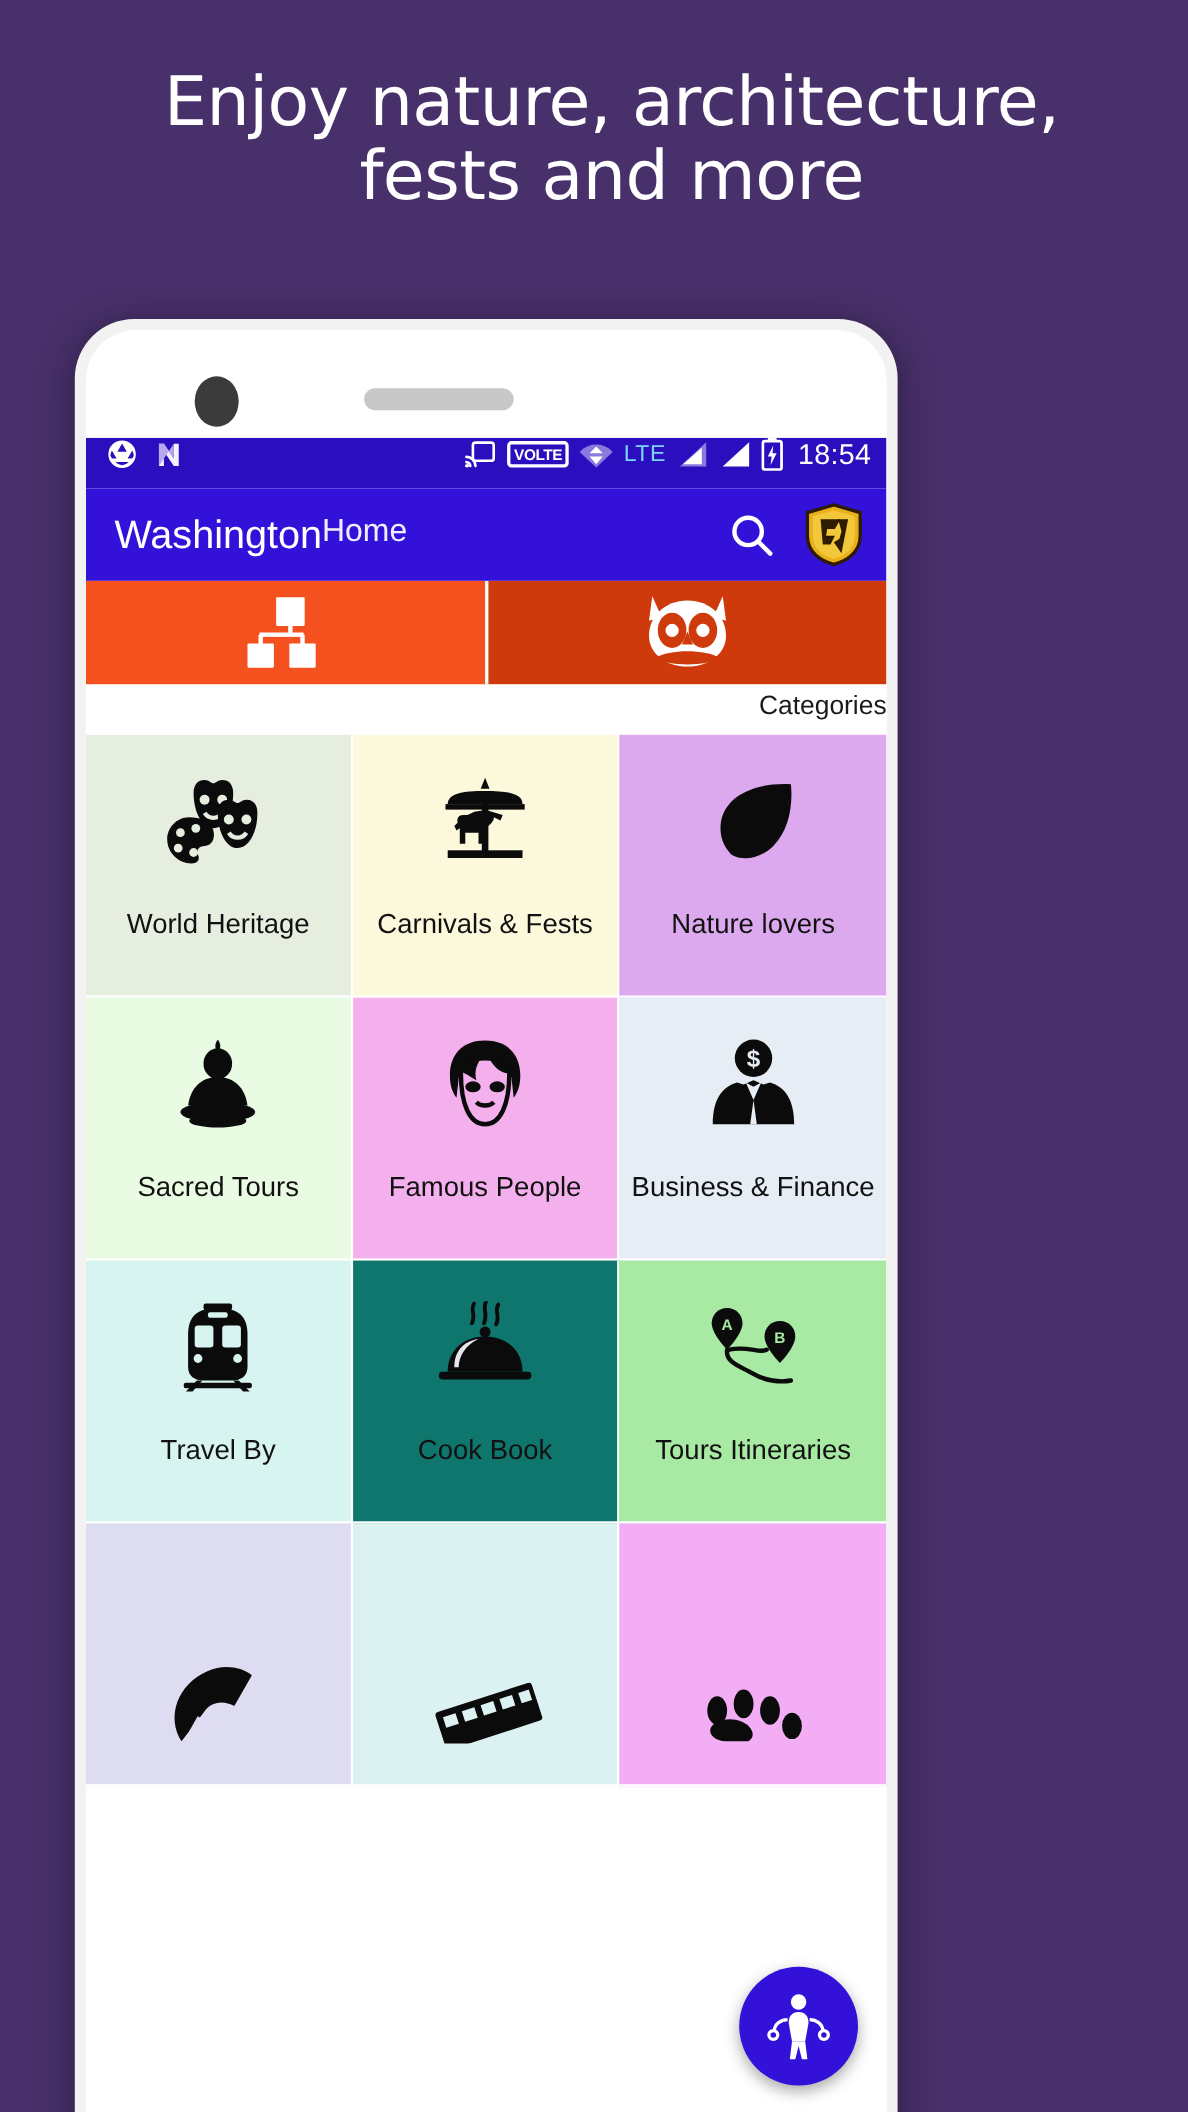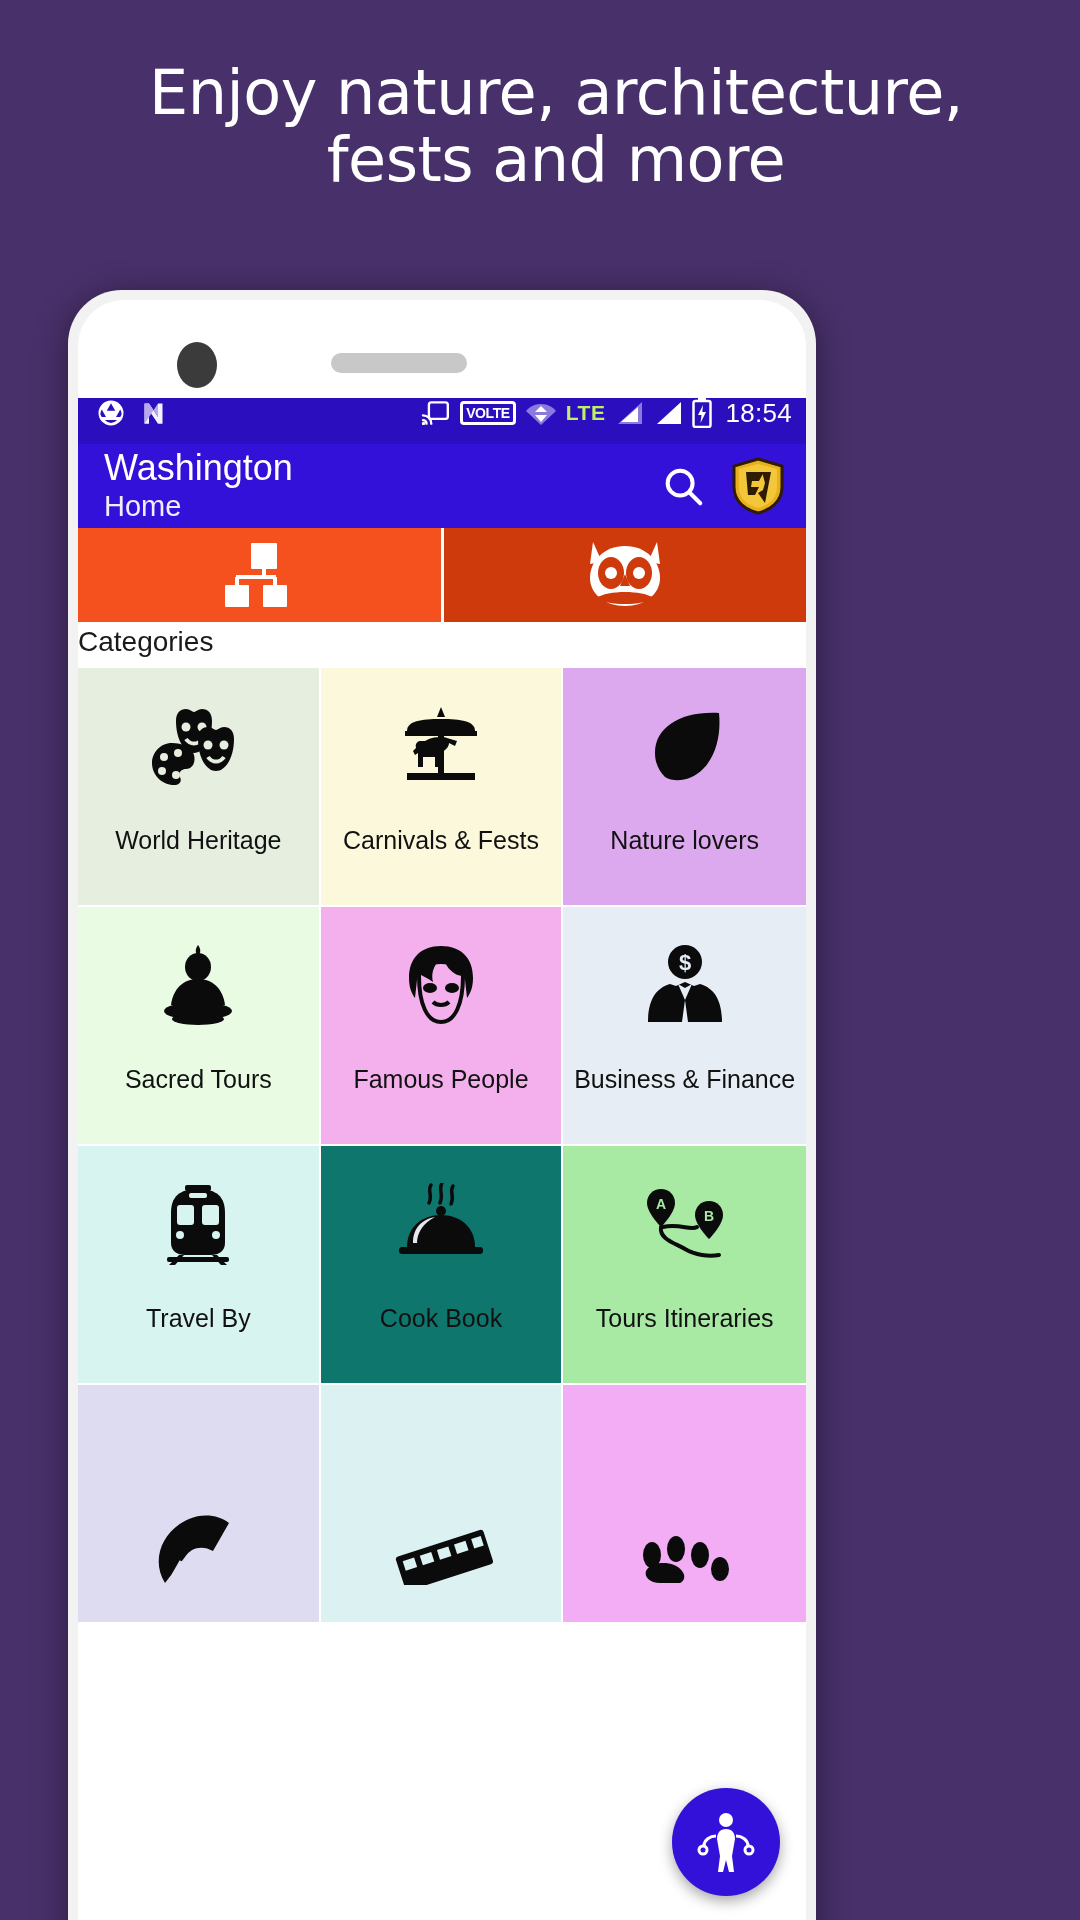--- a/index.html
+++ b/index.html
@@ -63,46 +63,46 @@
   }
   .sb-left { display: flex; align-items: center; gap: 14px; }
   .sb-right { margin-left: auto; display: flex; align-items: center; gap: 9px; }
   .sb-ico { display: block; }
   .volte-box {
     border: 3px solid #FFFFFF; border-radius: 4px;
     font-size: 14px; font-weight: bold; line-height: 1;
     padding: 2px 3px; letter-spacing: -0.4px;
     font-family: "Liberation Sans", sans-serif;
   }
-  .lte-txt { font-size: 21px; font-weight: bold; color: #bef264; letter-spacing: 0.5px; text-align: center; }
+  .lte-txt { font-size: 21px; font-weight: normal; color: #7dd3fc; letter-spacing: 0.5px; text-align: center; }
   .sb-time { font-size: 26px; font-weight: 400; margin-left: 4px; letter-spacing: 0.3px; }
 
   
   .appbar {
     height: 84px; background: #3311D9;
     display: flex; align-items: center; padding: 0 22px 0 26px;
     position: relative;
   }
-  .appbar-titles { display: flex; flex-direction: column; }
+  .appbar-titles { display: flex; }
   .appbar-title { color: #FFFFFF; font-size: 36px; line-height: 1.12; font-weight: 400; }
   .appbar-sub { color: #F0EEFE; font-size: 29px; line-height: 1.2; font-weight: 400; }
   .appbar-actions { margin-left: auto; display: flex; align-items: center; gap: 26px; }
   .shield {
     width: 52px; height: 58px; position: relative;
   }
 
   
   .tabs { display: flex; height: 94px; }
   .tab { flex: 1; display: flex; align-items: center; justify-content: center; }
   .tab-a { background: #F4511E; }
   .tab-b { background: #CE3A0C; border-left: 3px solid #FFFFFF; }
   .tab-labels { display: flex; height: 46px; background: #FFFFFF; }
   .tab-label {
-    flex: 1; text-align: left; color: #1A1A1A;
-    font-size: 28px; line-height: 40px;
+    flex: 1; text-align: right; color: #1A1A1A;
+    font-size: 24px; line-height: 40px;
   }
 
   
   .grid { display: grid; grid-template-columns: repeat(3, 1fr); }
   .tile {
     height: 239px; position: relative;
     display: flex; flex-direction: column;
     align-items: flex-end; justify-content: flex-start;
     border-right: 2px solid #FFFFFF;
     border-bottom: 2px solid #FFFFFF;

